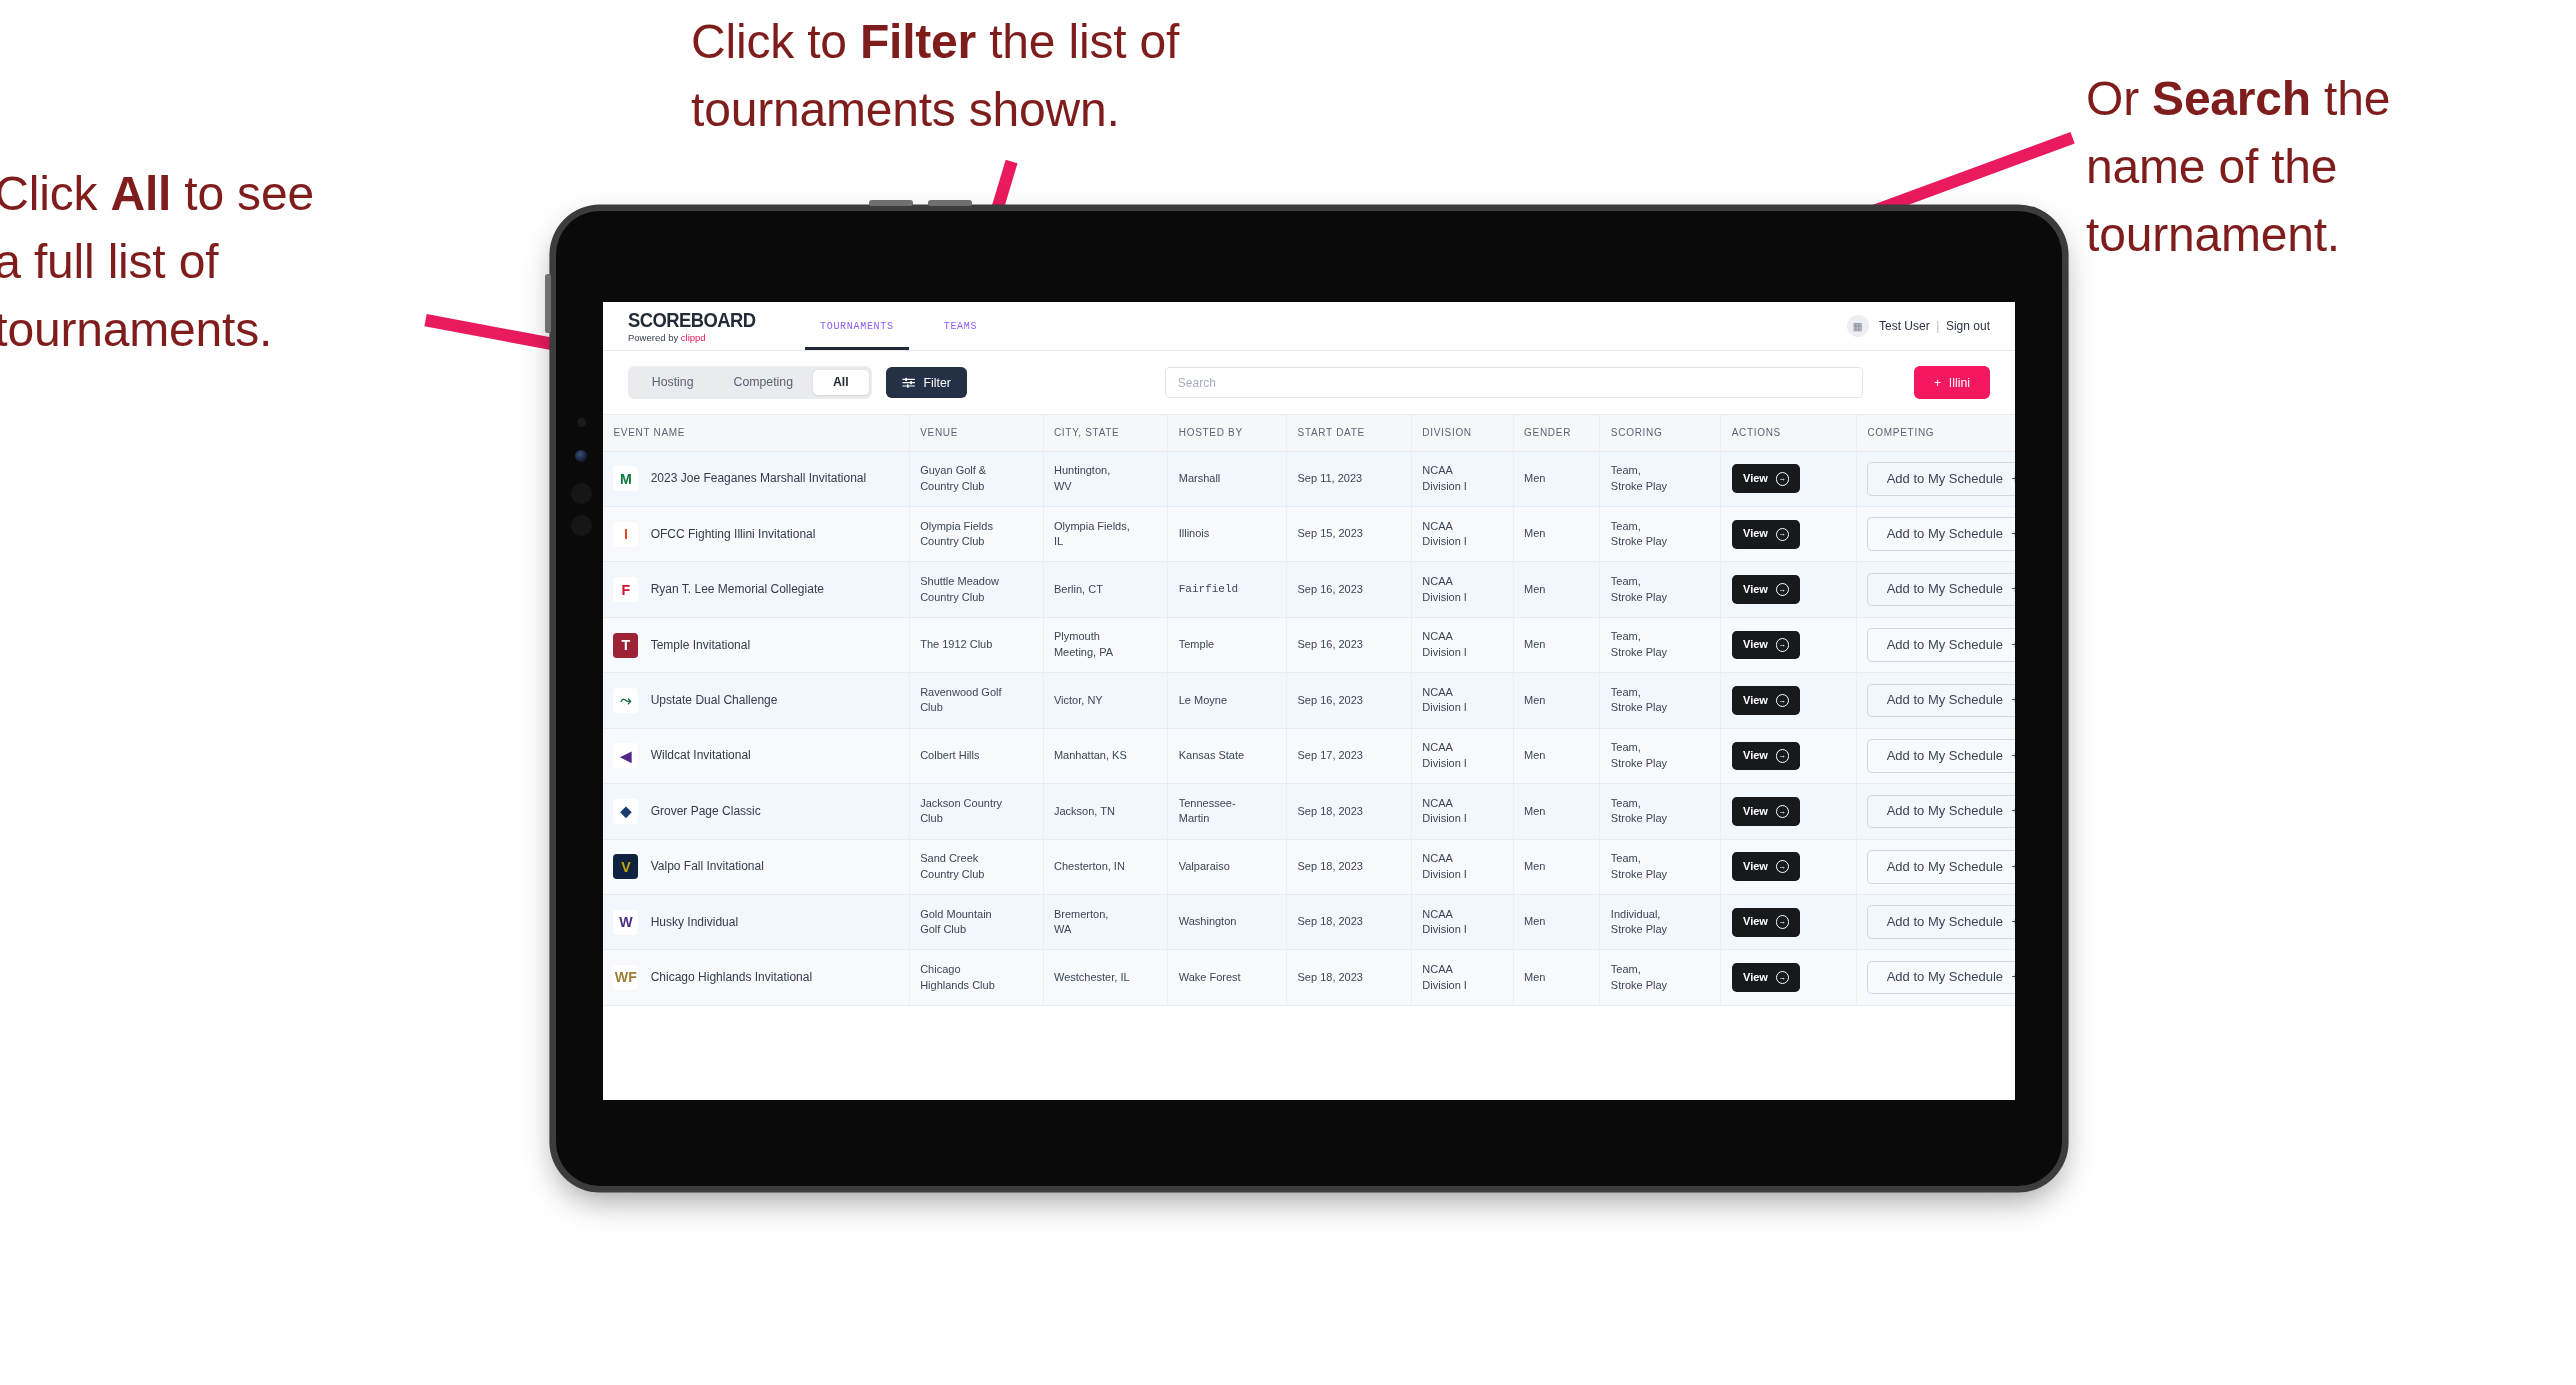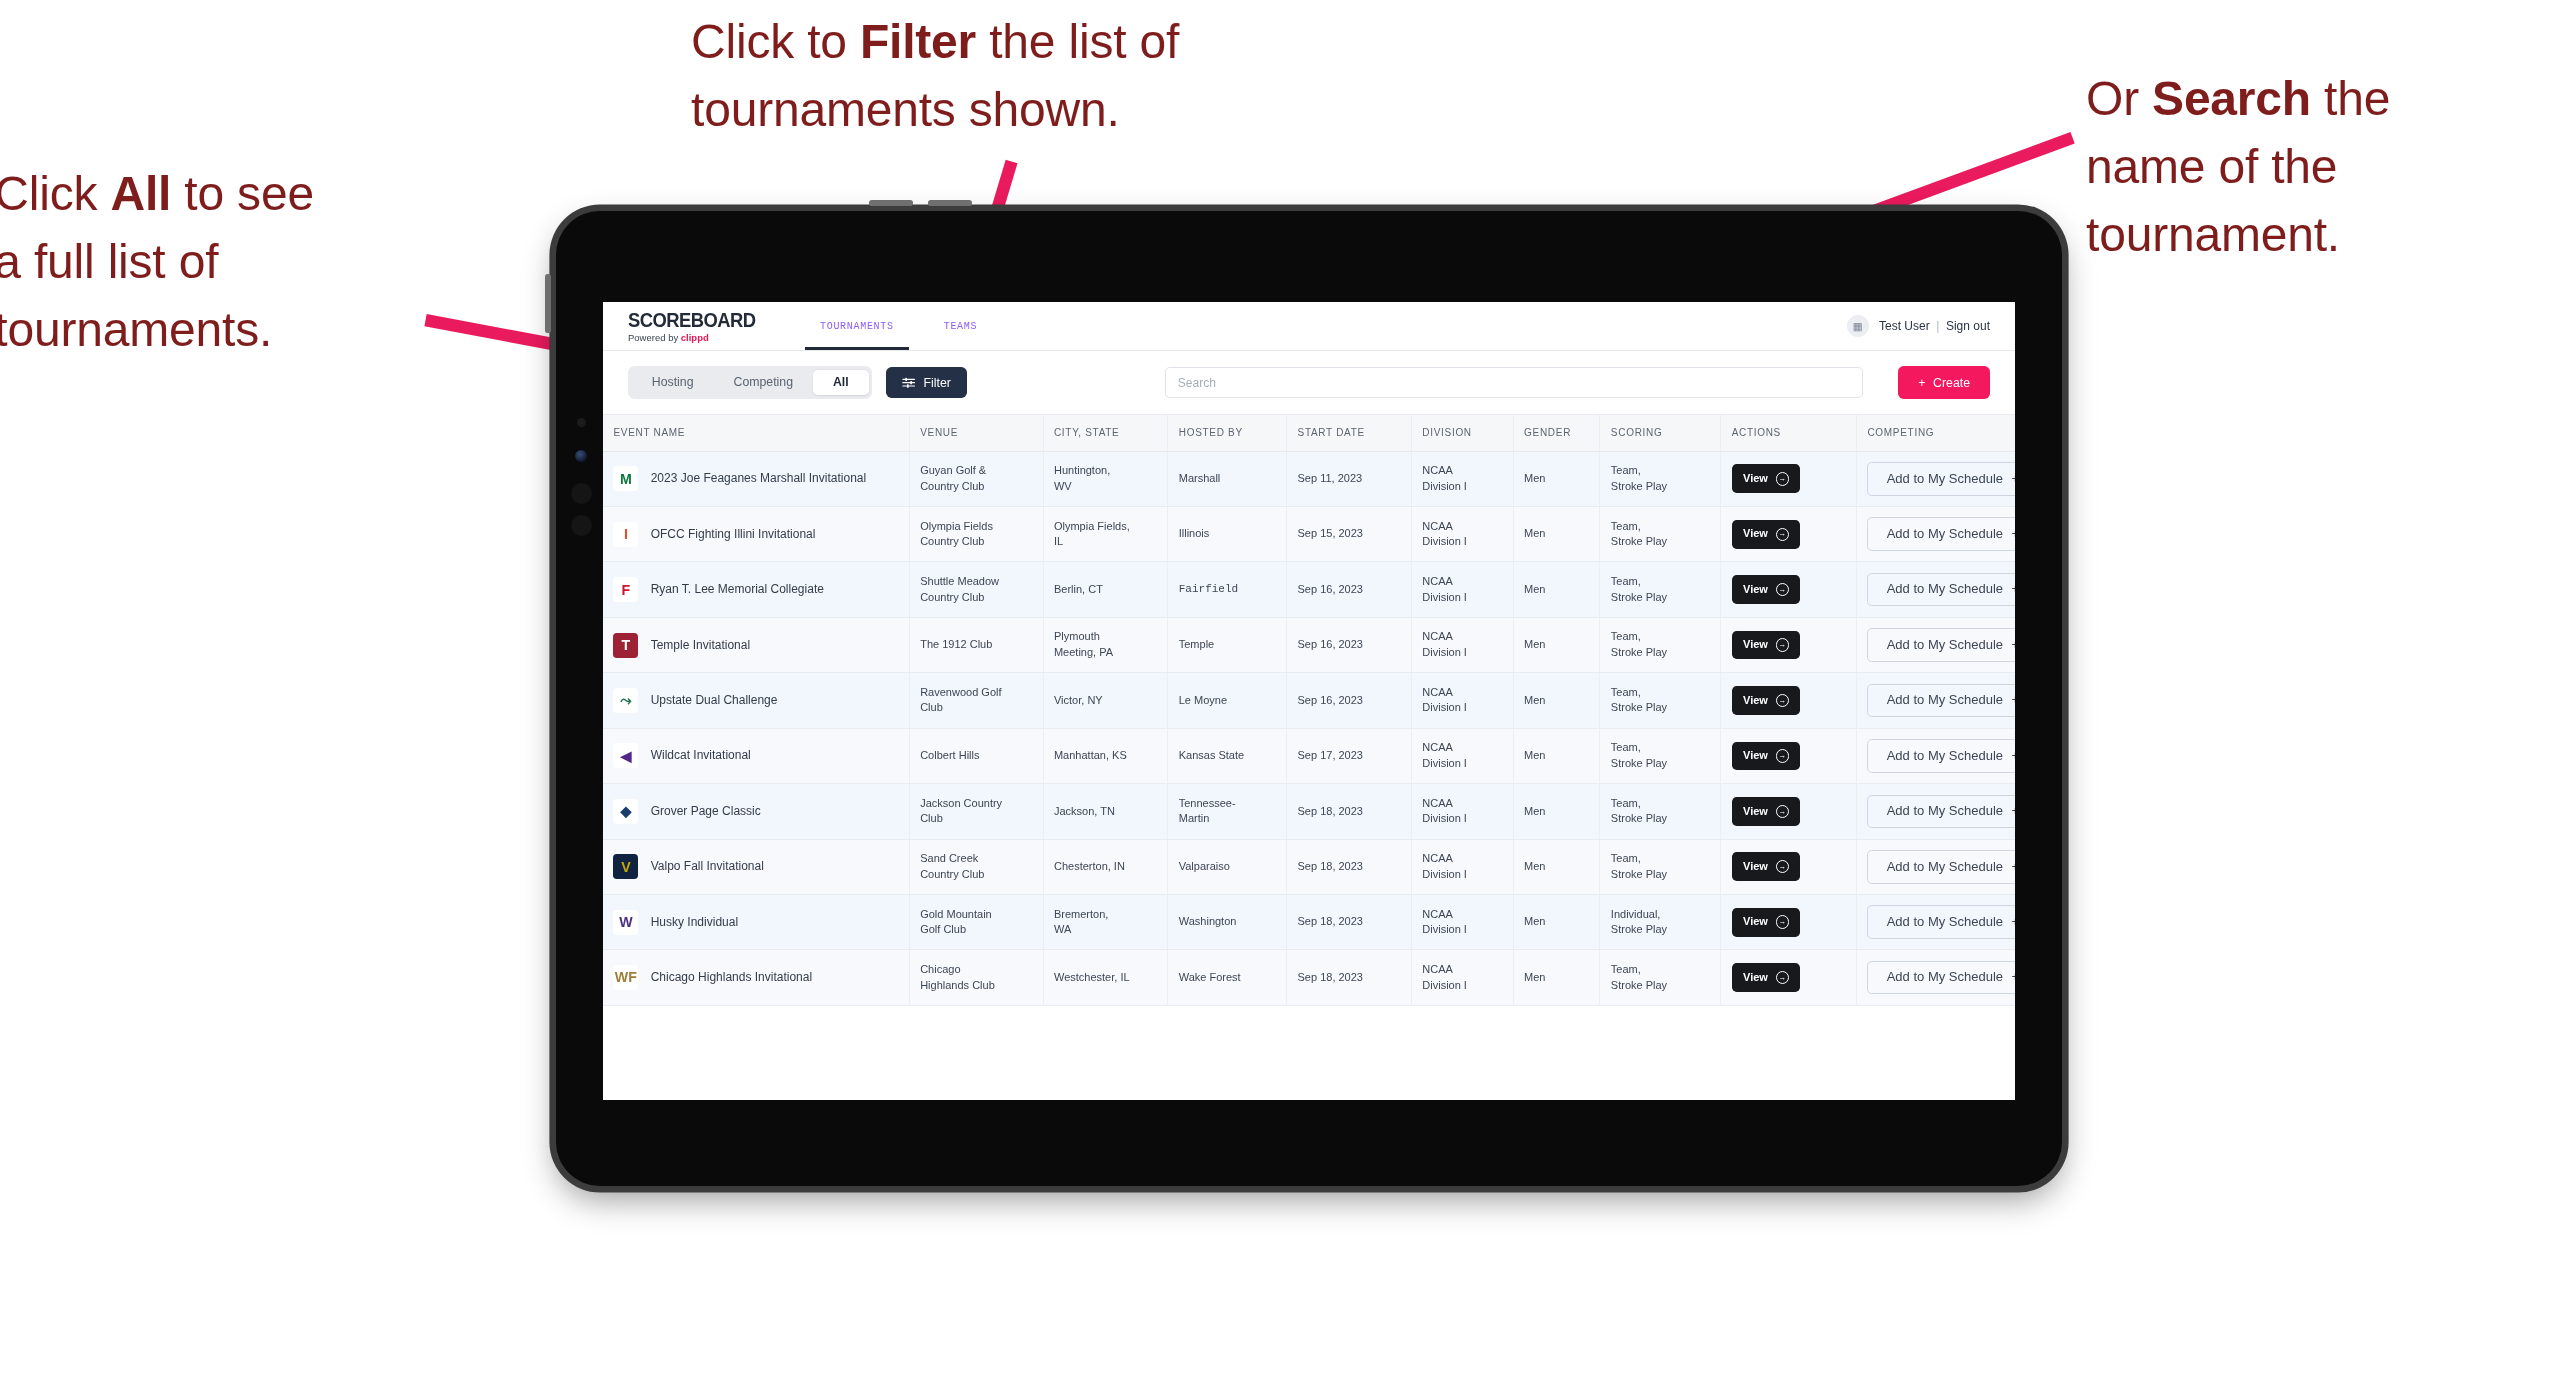--- a/index.html
+++ b/index.html
@@ -64,21 +64,21 @@
   .brand{
     display:flex;flex-direction:column;justify-content:center;
     padding-left:25px;padding-right:25px;min-width:142px;
   }
   .brand-name{
     font-size:20px;font-weight:700;color:#232b38;letter-spacing:-0.6px;
     font-family:"Liberation Sans", sans-serif;
     transform:scaleX(.92);transform-origin:left center;line-height:1;
   }
   .brand-sub{font-size:9.5px;color:#3a4350;margin-top:2.8px;line-height:1;}
-  .brand-sub .cl{color:#ec1557;font-weight:700;}
+  .brand-sub .cl{color:#ec1557;font-weight:400;}
 
   .navtabs{display:flex;align-items:stretch;}
   .navtab{
     display:flex;align-items:center;
     padding:0 25px;
     font-size:10px;letter-spacing:0.7px;color:#8b5cf6;
     position:relative;cursor:pointer;font-family:Liberation Mono, monospace;
   }
   .navtab.active:after{
     content:"";position:absolute;left:9.5px;right:9.5px;bottom:0;height:2.8px;background:#222a37;
@@ -259,21 +259,21 @@
           </g>
         </svg>
         <span>Filter</span>
       </div>
       <div class="toolbar-gap"></div>
       <div class="search-wrap">
         <input class="search-input" type="text" placeholder="Search" style="">
       </div>
       <div class="create-btn">
         <span>+</span>
-        <span>Create</span>
+        <span>Illini</span>
       </div>
     </div>
 
     <table>
       <thead>
         <tr>
           <th class="c-event">EVENT NAME</th>
           <th class="c-venue">VENUE</th>
           <th class="c-city">CITY, STATE</th>
           <th class="c-host">HOSTED BY</th>

